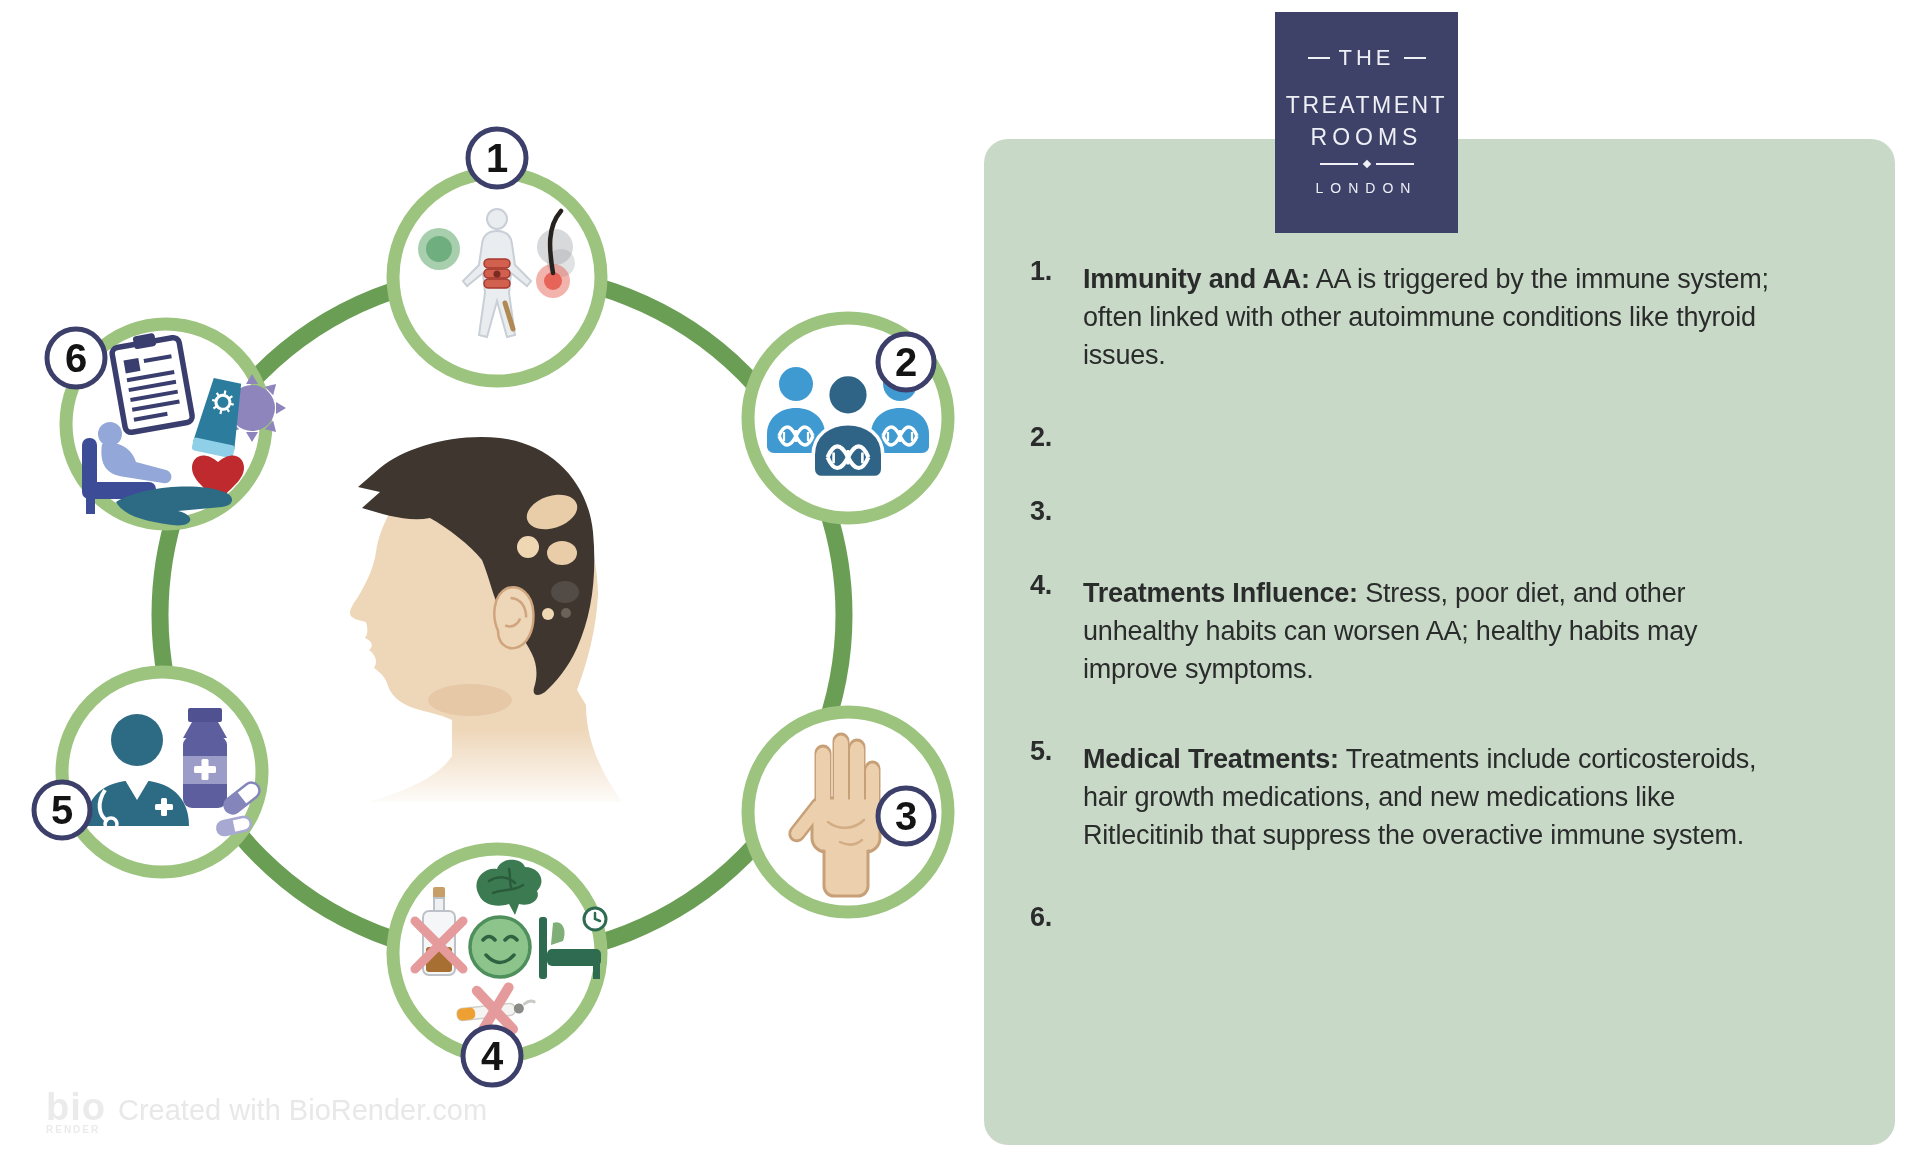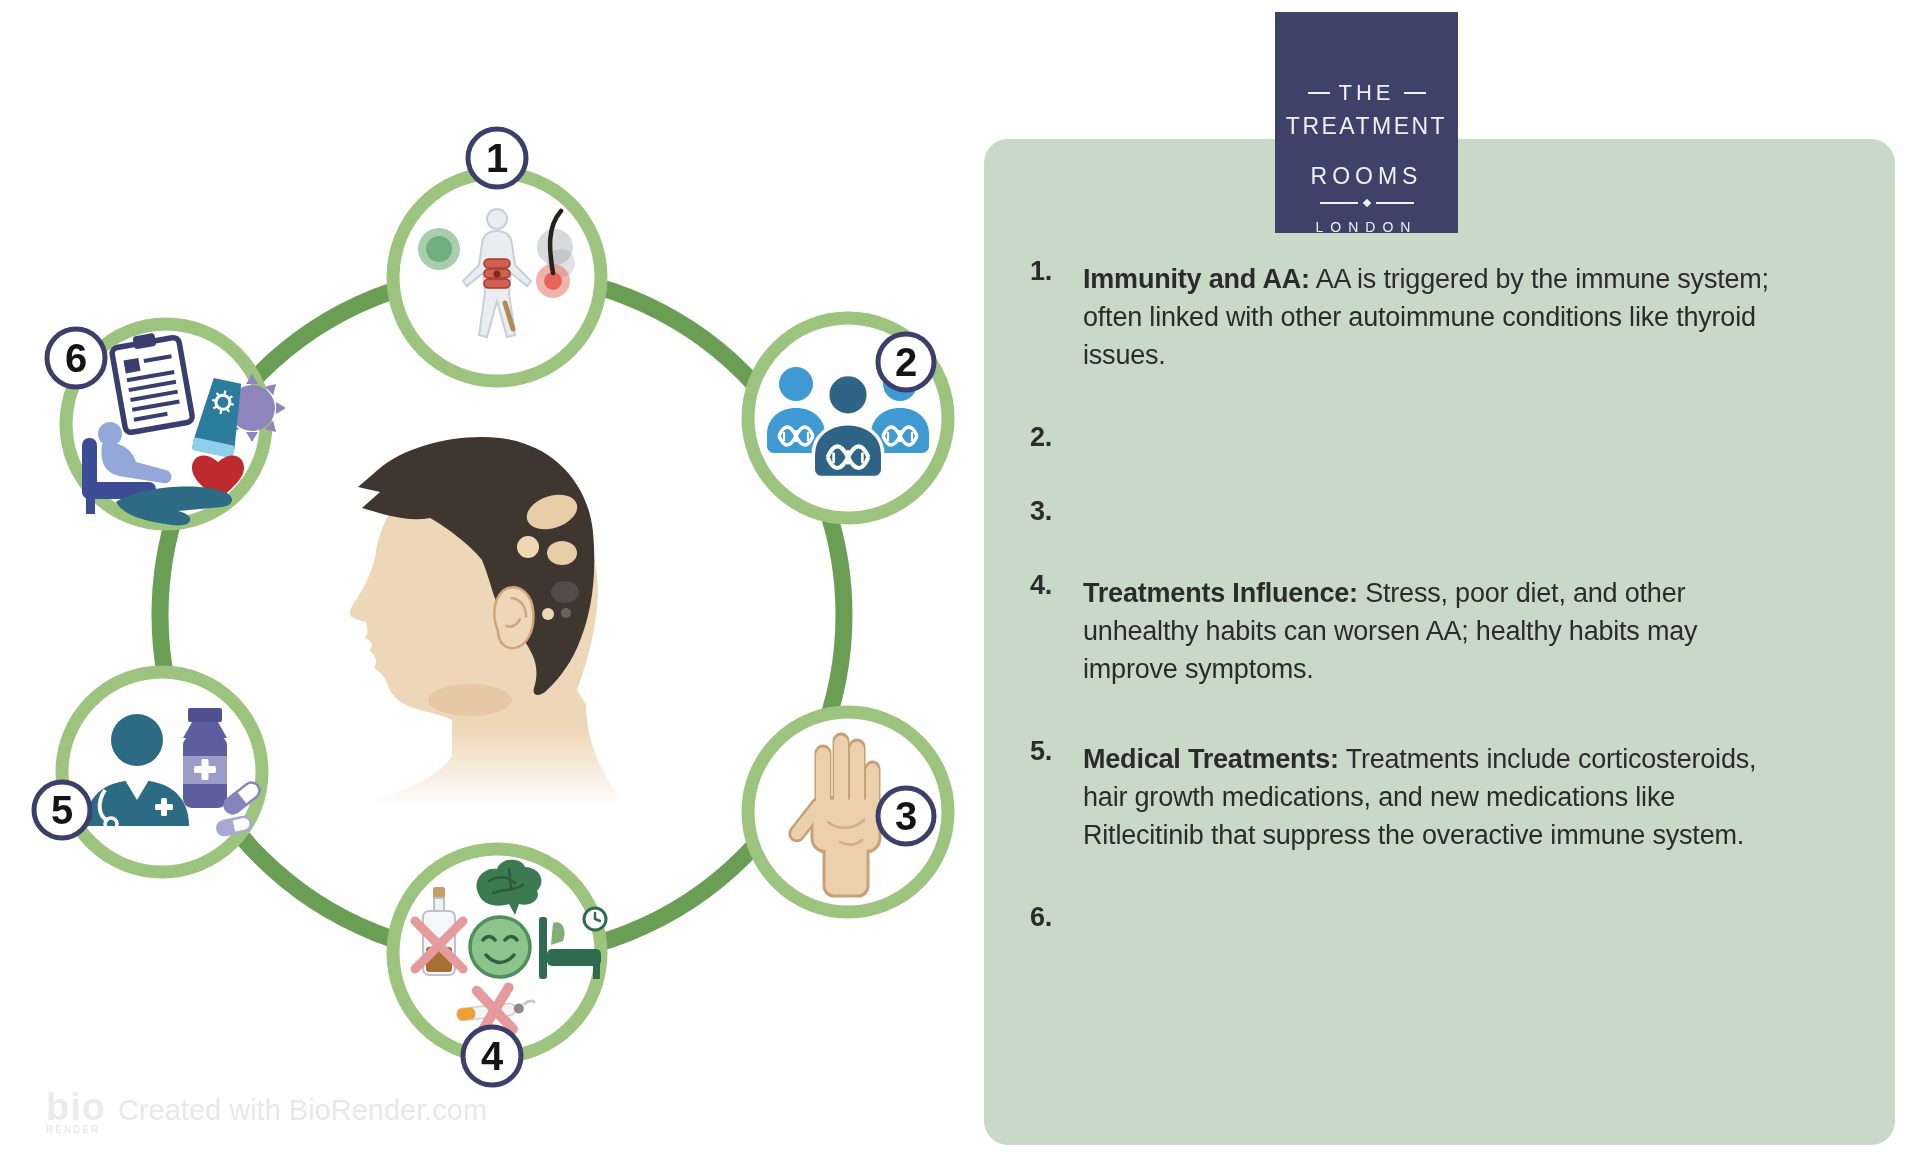--- a/index.html
+++ b/index.html
@@ -11,26 +11,26 @@
   .panel-list{position:absolute;left:1030px;top:252px;width:810px;z-index:2;
               list-style:none;margin:0;padding:0;color:#2a2c2b;}
   .panel-list li{display:grid;grid-template-columns:45px 715px;margin-bottom:36px;
                  font-size:27px;line-height:38px;letter-spacing:-0.2px;}
   .item-num{font-weight:700;}
   .item-text{margin:8px;}
   .item-lead{font-weight:700;}
   
   .logo{position:absolute;left:1275px;top:12px;width:183px;height:221px;background:#3f4268;
         z-index:3;display:flex;flex-direction:column;align-items:center;box-sizing:border-box;
-        padding-top:68px;color:#eef0f6;}
+        padding-top:33px;color:#eef0f6;}
   .logo-row{display:flex;align-items:center;gap:9px;}
   .logo-dash{width:22px;height:2px;background:#eef0f6;}
   .logo-the{font-size:22px;letter-spacing:4px;font-weight:400;}
-  .logo-treatment{font-size:23px;letter-spacing:2.5px;margin-top:7px;font-weight:400;}
-  .logo-rooms{font-size:23px;letter-spacing:5px;margin-top:23px;font-weight:400;}
+  .logo-treatment{font-size:23px;letter-spacing:2.5px;margin-top:21px;font-weight:400;}
+  .logo-rooms{font-size:23px;letter-spacing:5px;margin-top:5px;font-weight:400;}
   .logo-div{display:flex;align-items:center;gap:6px;margin-top:10px;}
   .logo-div .line{width:38px;height:1.5px;background:#eef0f6;}
   .logo-div .diamond{width:6px;height:6px;background:#eef0f6;transform:rotate(45deg);}
   .logo-london{font-size:14px;letter-spacing:7px;margin-top:13px;font-weight:400;}
   
   .watermark{position:absolute;left:46px;top:1090px;display:flex;align-items:flex-start;
              color:#ebebeb;z-index:2;}
   .wm-brand{display:flex;flex-direction:column;align-items:flex-start;margin-right:12px;}
   .wm-bio{font-weight:700;font-size:38px;line-height:34px;letter-spacing:1px;}
   .wm-render{font-weight:700;font-size:10px;letter-spacing:2px;}

